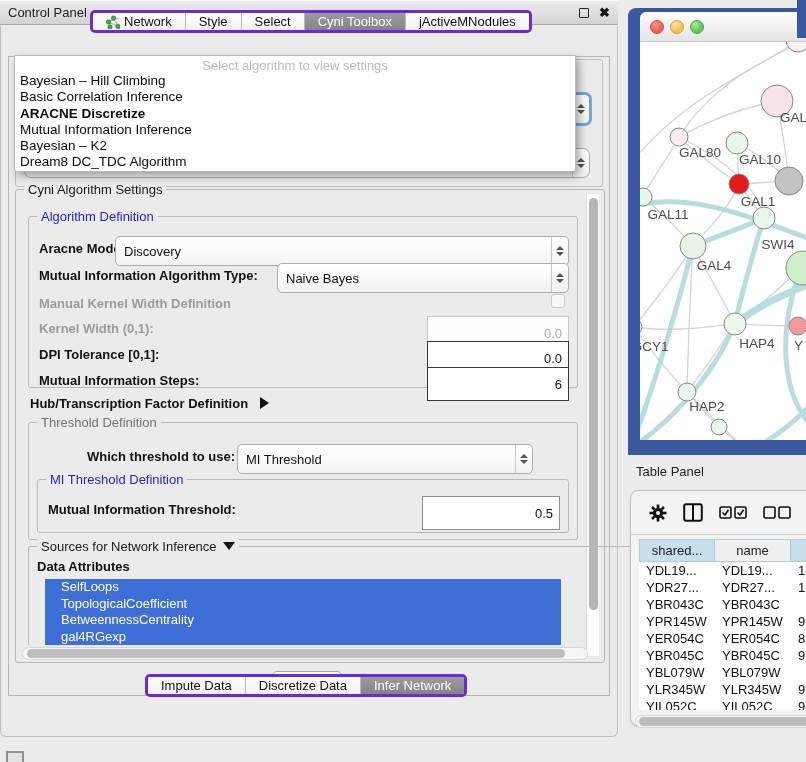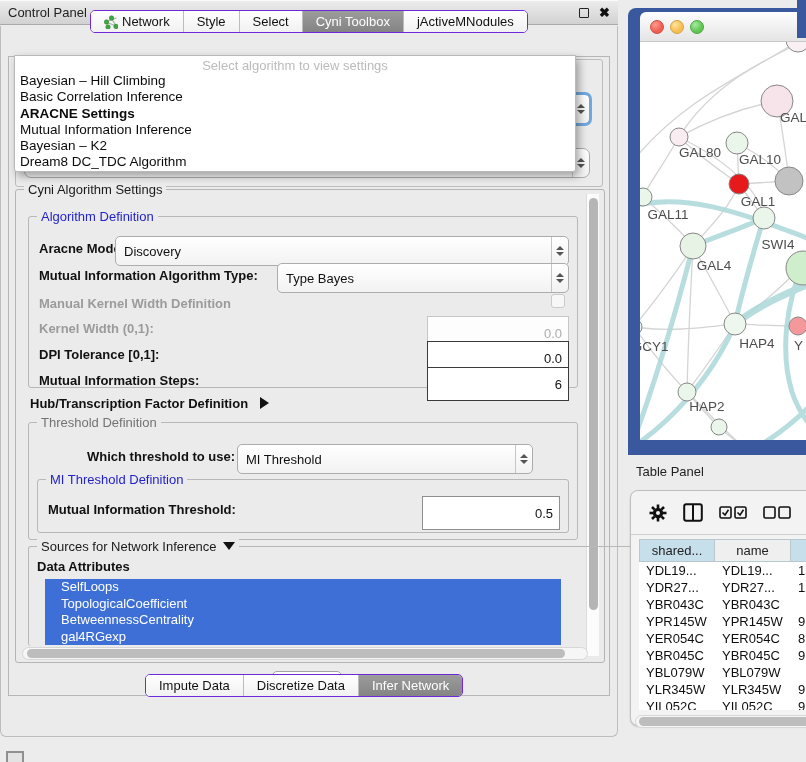--- a/index.html
+++ b/index.html
@@ -22,21 +22,21 @@
   .titlebar .tb-title { flex:1; font-size:13px; color:#222; }
   .tb-float { width:10px; height:10px; border:1.5px solid #222; border-radius:1px; margin-right:10px; }
   .tb-close { font-weight:bold; font-size:13px; color:#111; }
   .cp-body {
     position:absolute; left:0; top:26px; width:618px; height:711px;
     background:#EBEBEB; border:1px solid #BDBDBD; border-top:none;
     border-radius:0 0 6px 6px;
   }
   
   .seg-tabs { position:absolute; display:flex; height:23px; background:#FDFDFD;
-    border:1px solid #6d28d9; border-radius:5px; overflow:hidden; }
+    border:3px solid #6d28d9; border-radius:5px; overflow:hidden; }
   .seg { display:flex; align-items:center; gap:4px; padding:0 13px; font-size:13px;
     color:#111; border-right:1px solid #BCBCBC; background:linear-gradient(#FFFFFF,#F1F1F1); }
   .seg:last-child { border-right:none; }
   .seg.selected { background:linear-gradient(#9C9C9C,#848484); color:#FFFFFF; }
   #top-tabs { left:90px; top:10px; }
   #bottom-tabs { left:145px; top:674px; }
   
   .content {
     position:absolute; left:8px; top:56px; width:602px; height:640px;
     border:1px solid #B6B6B6; background:#EBEBEB;
@@ -195,21 +195,21 @@
         <div class="combo" style="position:absolute; left:86px; top:19px; width:454px;">
           <span class="val">Discovery</span>
           <span class="spin">
               <span class="arrow-up"></span>
               <span class="arrow-dn"></span>
             </span>
         </div>
 
         <span class="lab" style="left:10px; top:51px;">Mutual Information Algorithm Type:</span>
         <div class="combo" style="position:absolute; left:248px; top:46px; width:292px;">
-          <span class="val">Type Bayes</span>
+          <span class="val">Naive Bayes</span>
           <span class="spin">
               <span class="arrow-up"></span>
               <span class="arrow-dn"></span>
             </span>
         </div>
 
         <span class="lab dis" style="left:10px; top:79px;">Manual Kernel Width Definition</span>
         <span class="cb" style="left:522px; top:77px;"></span>
 
         <span class="lab dis" style="left:10px; top:104px;">Kernel Width (0,1):</span>
@@ -279,21 +279,21 @@
         <span>Infer Network</span>
       </div>
     </div>
 </div>
 
 <div id="algo-popup">
   <div class="popup-placeholder">Select algorithm to view settings</div>
   <div id="popup-items">
       <div class="popup-item">Bayesian – Hill Climbing</div>
       <div class="popup-item">Basic Correlation Inference</div>
-      <div class="popup-item selected">ARACNE Settings</div>
+      <div class="popup-item selected">ARACNE Discretize</div>
       <div class="popup-item">Mutual Information Inference</div>
       <div class="popup-item">Bayesian – K2</div>
       <div class="popup-item">Dream8 DC_TDC Algorithm</div>
     </div>
 </div>
 
 <div id="mini-panel-icon"></div>
 
 <div id="net-window">
   <div id="net-titlebar">

